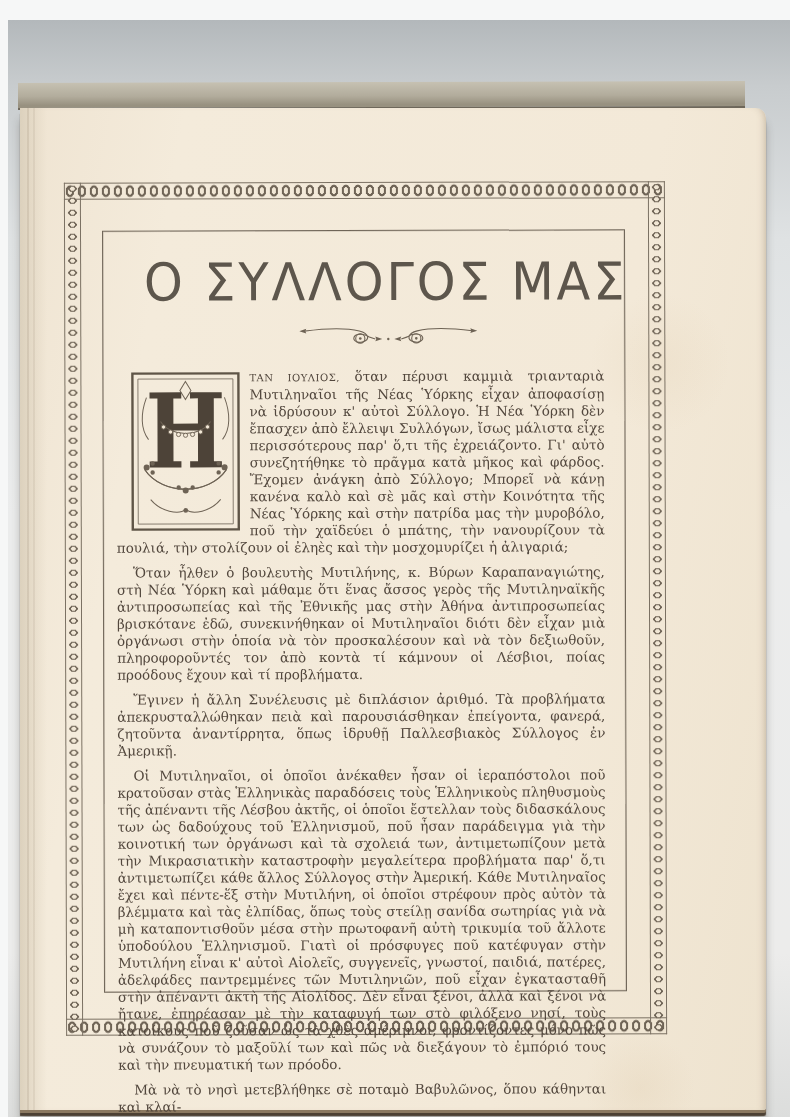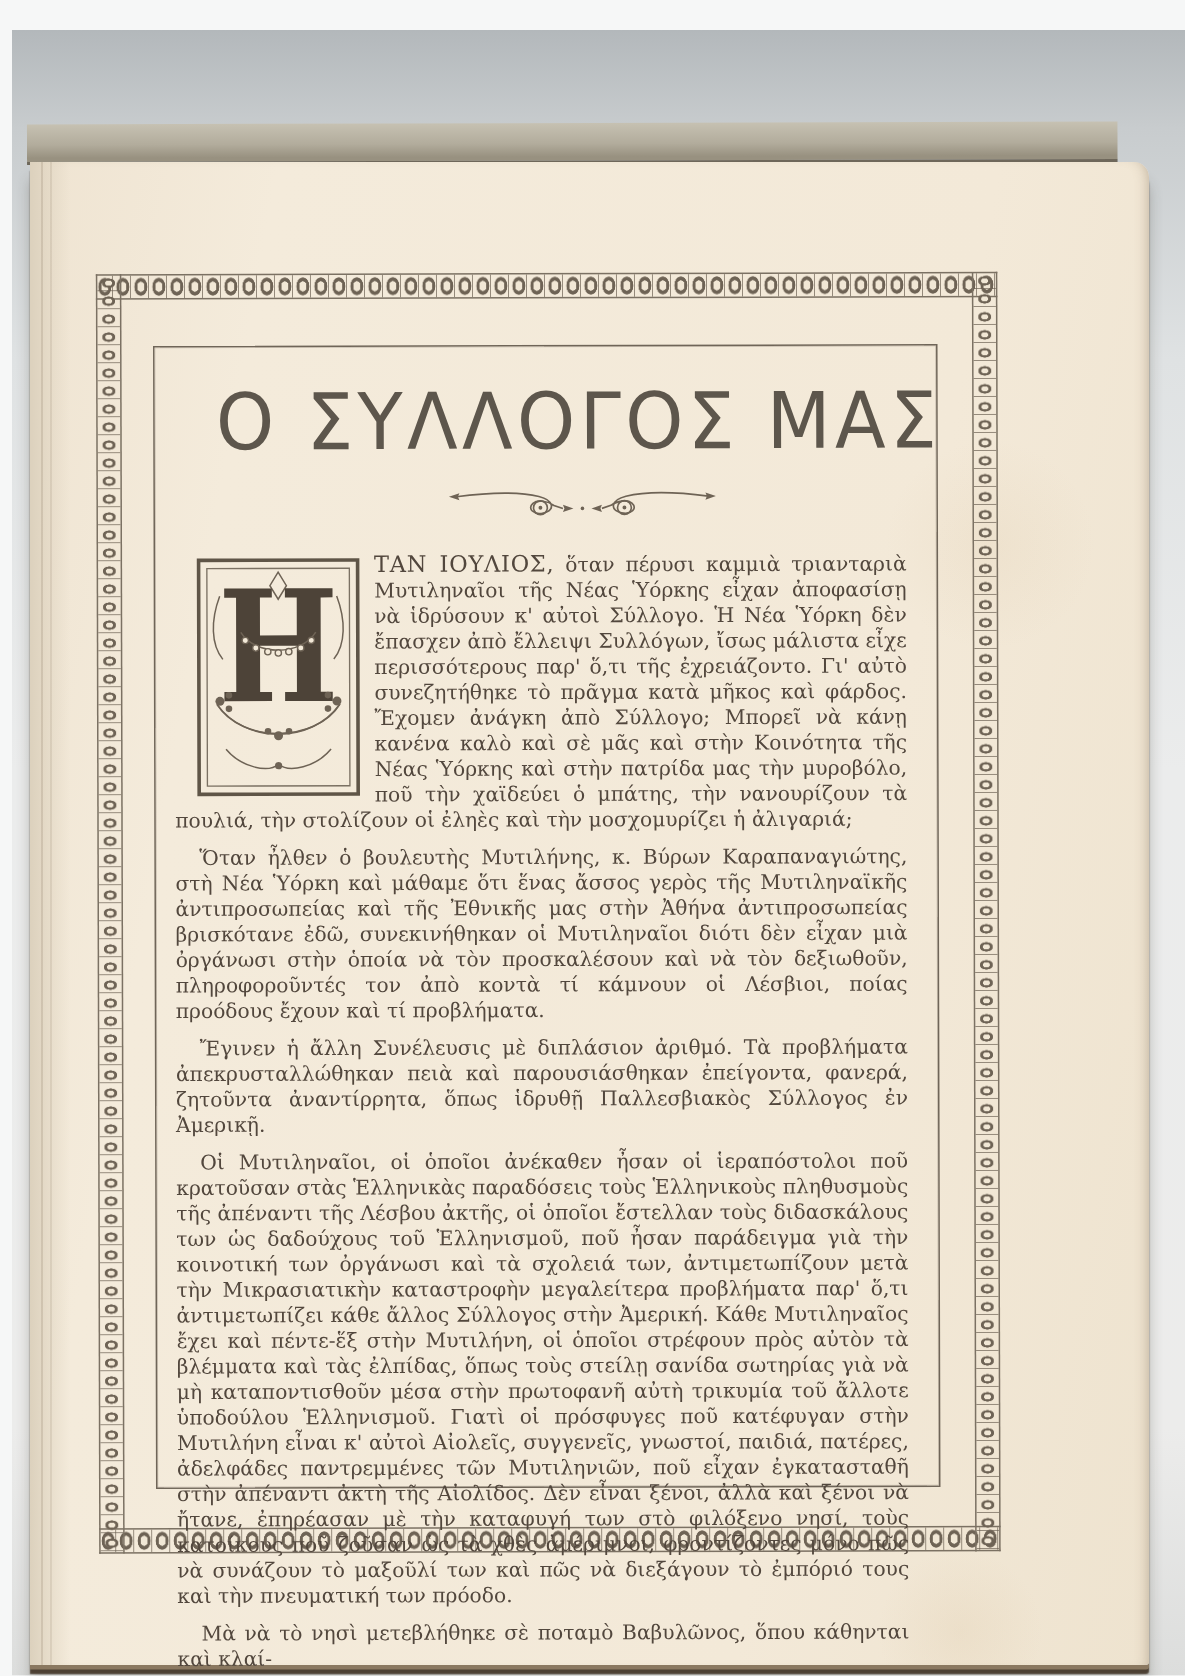--- a/index.html
+++ b/index.html
@@ -93,21 +93,21 @@
   .body-text {
     margin-top: 15px;
     padding: 0 20px 0 13px;
     color: #52473d;
     font-size: 13.5px;
     line-height: 17px;
     text-align: justify;
   }
   .body-text p { margin-bottom: 8px; text-indent: 16px; }
   .body-text p.first { text-indent: 0; }
-  .lead { font-size: 15px; letter-spacing: 0.5px; }
+  .lead { font-size: 10px; letter-spacing: 0.5px; }
   .dropcap-box {
     float: left;
     width: 110px; height: 160px;
     margin: 3px 9px 2px 14px;
   }
   svg text { user-select: none; }
 </style>
 </head>
 <body>
 

